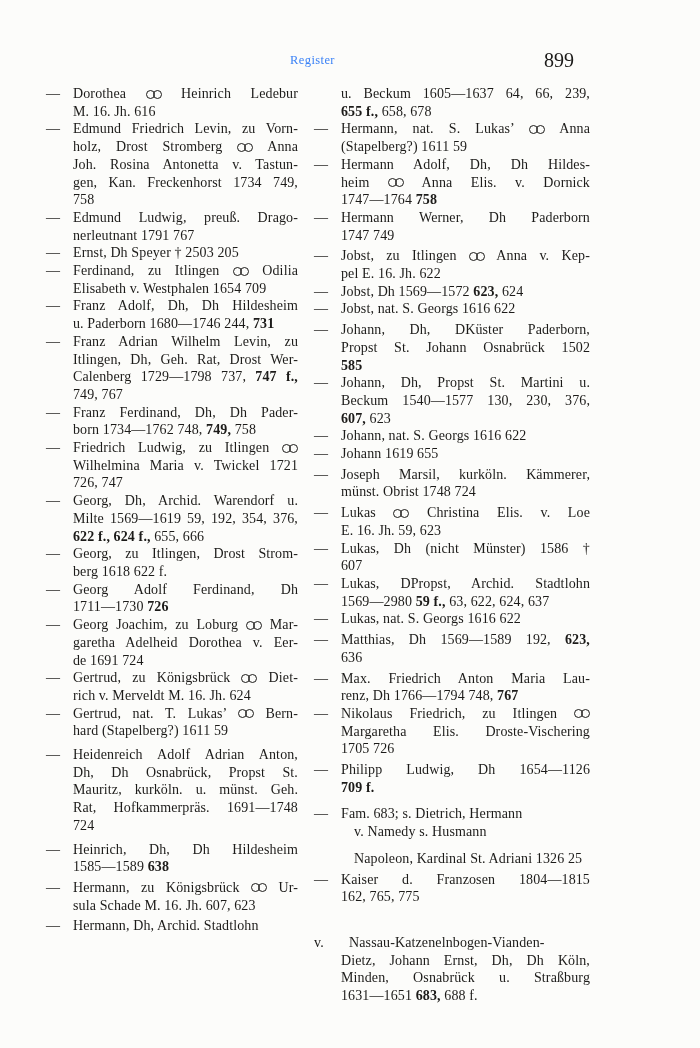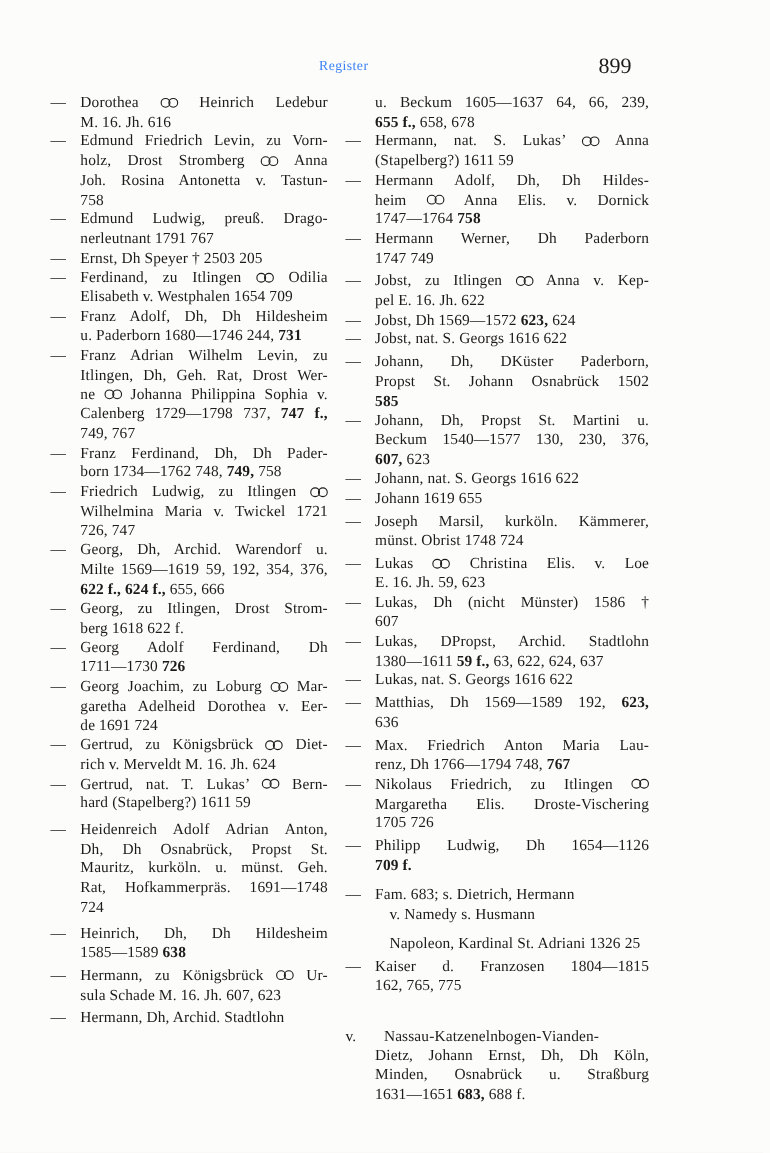--- a/index.html
+++ b/index.html
@@ -39,20 +39,21 @@
       <div class="entry">
         <span class="pfx">—</span>
         <div class="ln j"><span>Dorothea </span><span class="mr"><span class="c c1"></span><span class="c c2"></span></span><span> Heinrich Ledebur</span></div>
         <div class="ln"><span class="it">M. 16. Jh.</span><span> 616</span></div>
       </div>
       <div class="entry">
         <span class="pfx">—</span>
         <div class="ln j"><span>Edmund Friedrich Levin, zu Vorn-</span></div>
         <div class="ln j"><span>holz, Drost Stromberg </span><span class="mr"><span class="c c1"></span><span class="c c2"></span></span><span> Anna</span></div>
         <div class="ln j"><span>Joh. Rosina Antonetta v. Tastun-</span></div>
+        <div class="ln j"><span>gen, Kan. Freckenhorst </span><span class="it">1734</span><span> 749,</span></div>
         <div class="ln"><span>758</span></div>
       </div>
       <div class="entry">
         <span class="pfx">—</span>
         <div class="ln j"><span>Edmund Ludwig, preuß. Drago-</span></div>
         <div class="ln"><span>nerleutnant </span><span class="it">1791</span><span> 767</span></div>
       </div>
       <div class="entry">
         <span class="pfx">—</span>
         <div class="ln"><span>Ernst, Dh Speyer </span><span class="it">† 2503</span><span> 205</span></div>
@@ -64,21 +65,20 @@
       </div>
       <div class="entry">
         <span class="pfx">—</span>
         <div class="ln j"><span>Franz Adolf, Dh, Dh Hildesheim</span></div>
         <div class="ln"><span>u. Paderborn </span><span class="it">1680—1746</span><span> 244, </span><span class="bd">731</span></div>
       </div>
       <div class="entry">
         <span class="pfx">—</span>
         <div class="ln j"><span>Franz Adrian Wilhelm Levin, zu</span></div>
         <div class="ln j"><span>Itlingen, Dh, Geh. Rat, Drost Wer-</span></div>
-        <div class="ln j"><span>ne </span><span class="mr"><span class="c c1"></span><span class="c c2"></span></span><span> Johanna Philippina Sophia v.</span></div>
         <div class="ln j"><span>Calenberg </span><span class="it">1729—1798</span><span> 737, </span><span class="bd">747 f.,</span></div>
         <div class="ln"><span>749, 767</span></div>
       </div>
       <div class="entry">
         <span class="pfx">—</span>
         <div class="ln j"><span>Franz Ferdinand, Dh, Dh Pader-</span></div>
         <div class="ln"><span>born </span><span class="it">1734—1762</span><span> 748, </span><span class="bd">749,</span><span> 758</span></div>
       </div>
       <div class="entry">
         <span class="pfx">—</span>
@@ -206,21 +206,21 @@
         <div class="ln"><span class="it">E. 16. Jh.</span><span> 59, 623</span></div>
       </div>
       <div class="entry">
         <span class="pfx">—</span>
         <div class="ln j"><span>Lukas, Dh (nicht Münster) </span><span class="it">1586 †</span></div>
         <div class="ln"><span>607</span></div>
       </div>
       <div class="entry">
         <span class="pfx">—</span>
         <div class="ln j"><span>Lukas, DPropst, Archid. Stadtlohn</span></div>
-        <div class="ln"><span class="it">1380—1611</span><span> </span><span class="bd">59 f.,</span><span> 63, 622, 624, 637</span></div>
+        <div class="ln"><span class="it">1569—2980</span><span> </span><span class="bd">59 f.,</span><span> 63, 622, 624, 637</span></div>
       </div>
       <div class="entry">
         <span class="pfx">—</span>
         <div class="ln"><span>Lukas, nat. S. Georgs </span><span class="it">1616</span><span> 622</span></div>
       </div>
       <div class="entry gap-xs">
         <span class="pfx">—</span>
         <div class="ln j"><span>Matthias, Dh </span><span class="it">1569—1589</span><span> 192, </span><span class="bd">623,</span></div>
         <div class="ln"><span>636</span></div>
       </div>

